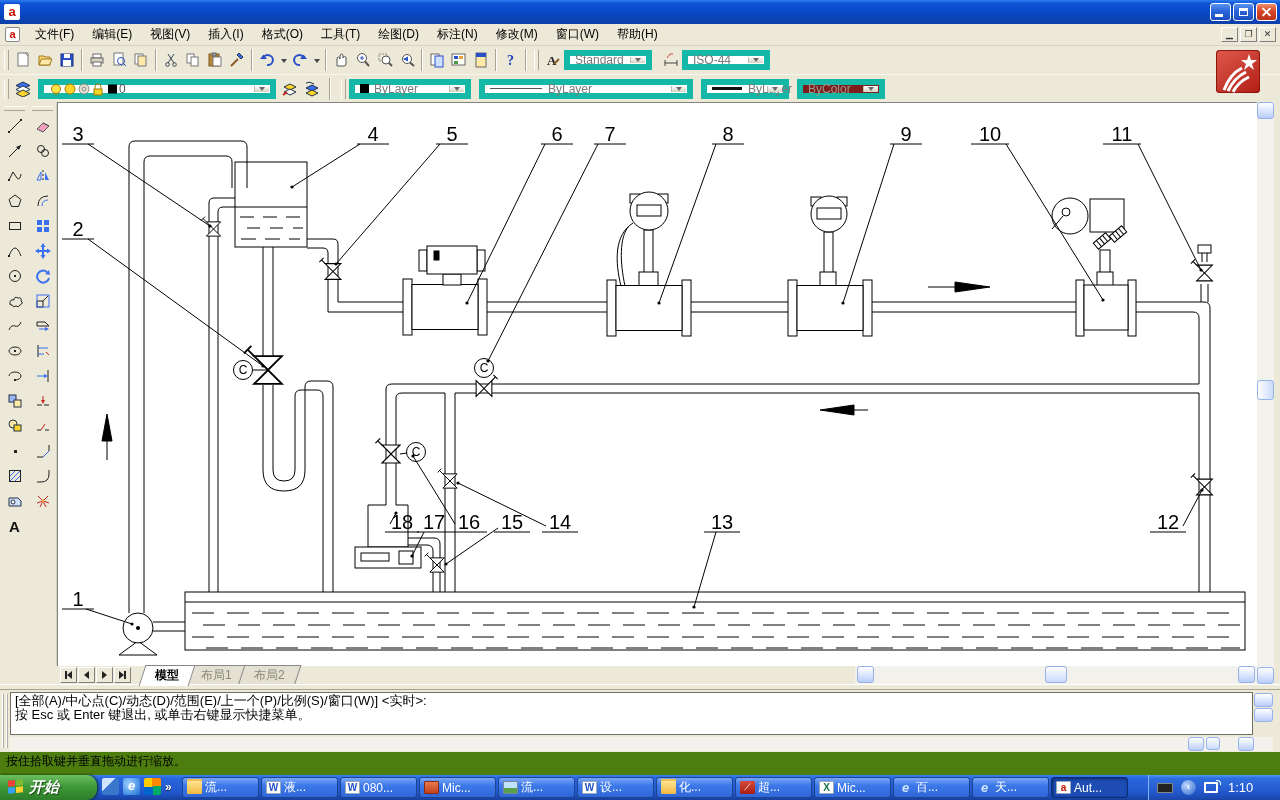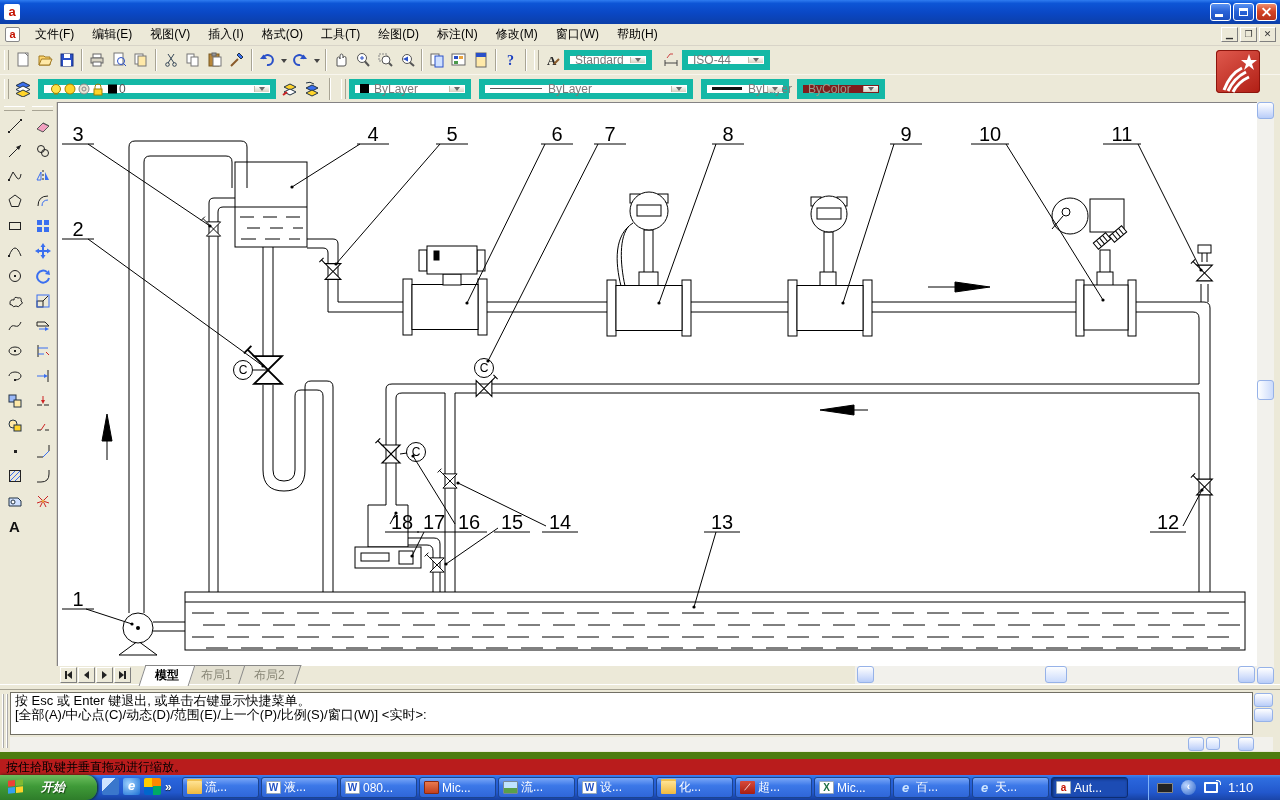--- a/index.html
+++ b/index.html
@@ -70,24 +70,24 @@
 .tab.active{background:#fff;color:#000;font-weight:bold;z-index:2;position:relative}
 
 .splitter{position:absolute;left:0;top:684px;width:1280px;height:6px;background:#ece9d8;border-top:1px solid #fff;border-bottom:1px solid #a8a494}
 .cmdwin{position:absolute;left:0;top:690px;width:1280px;height:62px;background:#ece9d8}
 .cmdgrip{position:absolute;left:2px;top:4px;width:6px;height:54px;border-left:2px ridge #fff;border-right:2px ridge #fff}
 .cmdtext{position:absolute;left:10px;top:2px;width:1243px;height:43px;background:#fff;border:1px solid #716f64;font-size:13px;line-height:14px;padding:1px 4px;color:#000;overflow:hidden}
 .cmdvsb-u{left:1254px;top:3px;width:19px;height:14px}
 .cmdvsb-d{left:1254px;top:18px;width:19px;height:14px}
 .cmdhsb{position:absolute;left:10px;top:47px;width:1263px;height:14px;background:#f2f1ec}
 
-.statusbar{position:absolute;left:0;top:752px;width:1280px;height:23px;background:#b91c1c;border-top:7px solid #4d7c0f;display:flex;align-items:flex-start;padding-left:6px;font-size:12px;color:#000}
+.statusbar{position:absolute;left:0;top:752px;width:1280px;height:23px;background:#4d7c0f;border-top:1px solid #4d7c0f;display:flex;align-items:flex-start;padding-left:6px;font-size:12px;color:#000}
 
 .taskbar{position:absolute;left:0;top:775px;width:1280px;height:25px;background:linear-gradient(180deg,#3c82f2 0%,#2a66dd 12%,#2157cc 70%,#16409f 100%)}
-.startbtn{position:absolute;left:0;top:0;height:25px;width:97px;border-radius:0 11px 11px 0;background:linear-gradient(180deg,#6cbf5e 0%,#3f9a38 45%,#2e7d2a 100%);box-shadow:1px 0 3px #0a2a0a;display:flex;align-items:center;color:#fff;font-weight:bold;font-style:italic;font-size:12px;padding-left:8px;gap:17px;text-shadow:1px 1px 1px #1c4a18}
+.startbtn{position:absolute;left:0;top:0;height:25px;width:97px;border-radius:0 11px 11px 0;background:linear-gradient(180deg,#6cbf5e 0%,#3f9a38 45%,#2e7d2a 100%);box-shadow:1px 0 3px #0a2a0a;display:flex;align-items:center;color:#fff;font-weight:bold;font-style:italic;font-size:15px;padding-left:8px;gap:5px;text-shadow:1px 1px 1px #1c4a18}
 .flag{width:16px;height:15px;display:grid;grid-template-columns:7px 7px;grid-template-rows:6px 6px;gap:1px;transform:skewY(-6deg)}
 .flag b:nth-child(1){background:#ee4035}.flag b:nth-child(2){background:#7eb832}
 .flag b:nth-child(3){background:#35a0ee}.flag b:nth-child(4){background:#ffd42a}
 .ql{position:absolute;left:102px;top:3px;display:flex;gap:4px;align-items:center}
 .qlico{width:17px;height:17px;border-radius:2px}
 .q-ie{background:radial-gradient(circle at 35% 35%,#9ed2ff,#1a6fd4);color:#fff;font-weight:bold;font-size:13px;line-height:16px;text-align:center;font-style:italic}
 .q-desk{background:linear-gradient(135deg,#cfe4ff 40%,#3a77cc 40%)}
 .q-wmp{background:conic-gradient(#f80 0 25%,#0a6 25% 50%,#06c 50% 75%,#fc0 75%)}
 .chev{color:#fff;font-weight:bold;font-size:12px;text-shadow:0 1px 1px #123}
 .tasks{position:absolute;left:182px;top:2px;display:flex;gap:2px}
@@ -864,22 +864,22 @@
         <i class="i-rt"></i>
       </div>
   </div>
 </div>
 
 <div class="splitter"></div>
 
 <div class="cmdwin">
   <div class="cmdgrip"></div>
   <div class="cmdtext">
+    <div>[全部(A)/中心点(C)/动态(D)/范围(E)/上一个(P)/比例(S)/窗口(W)] &lt;实时&gt;:</div>
     <div>按 Esc 或 Enter 键退出, 或单击右键显示快捷菜单。</div>
-    <div>[全部(A)/中心点(C)/动态(D)/范围(E)/上一个(P)/比例(S)/窗口(W)] &lt;实时&gt;:</div>
   </div>
   <div class="sbtn cmdvsb-u">
       <i class="i-up"></i>
     </div>
   <div class="sbtn cmdvsb-d">
       <i class="i-dn"></i>
     </div>
   <div class="cmdhsb">
     <div class="sbtn" style="left:1178px;top:0;width:16px;height:14px">
         <i class="i-lf"></i>

